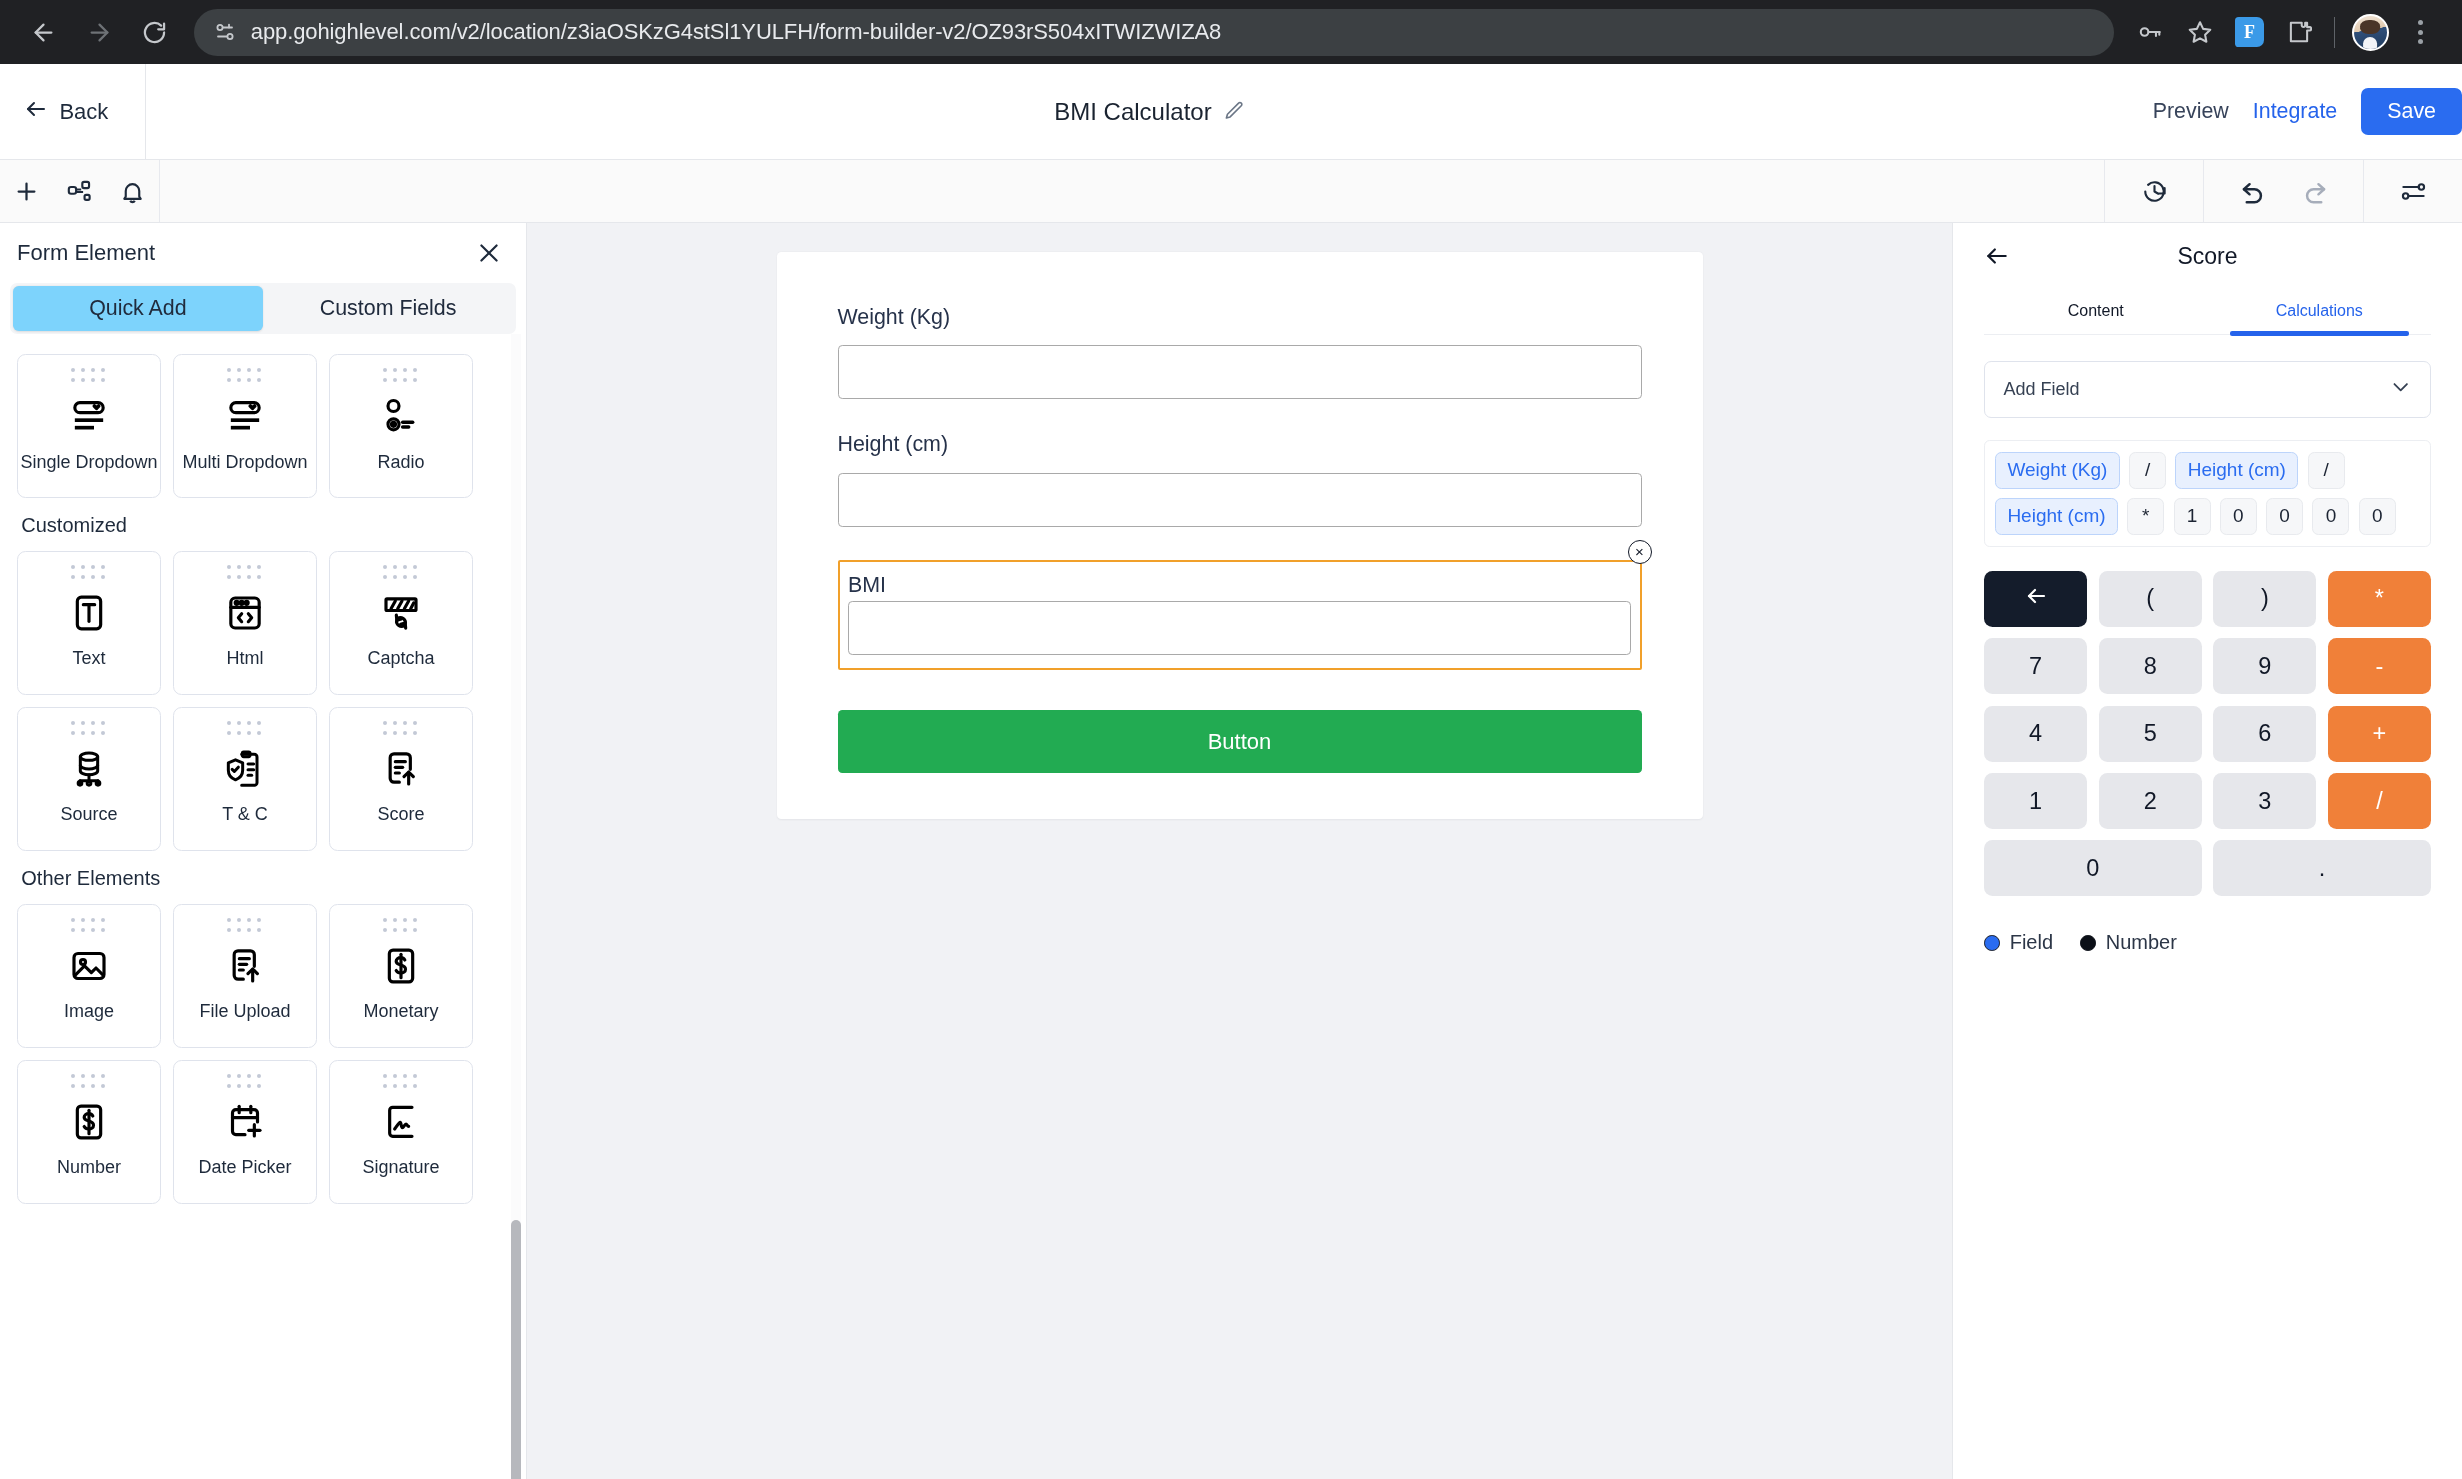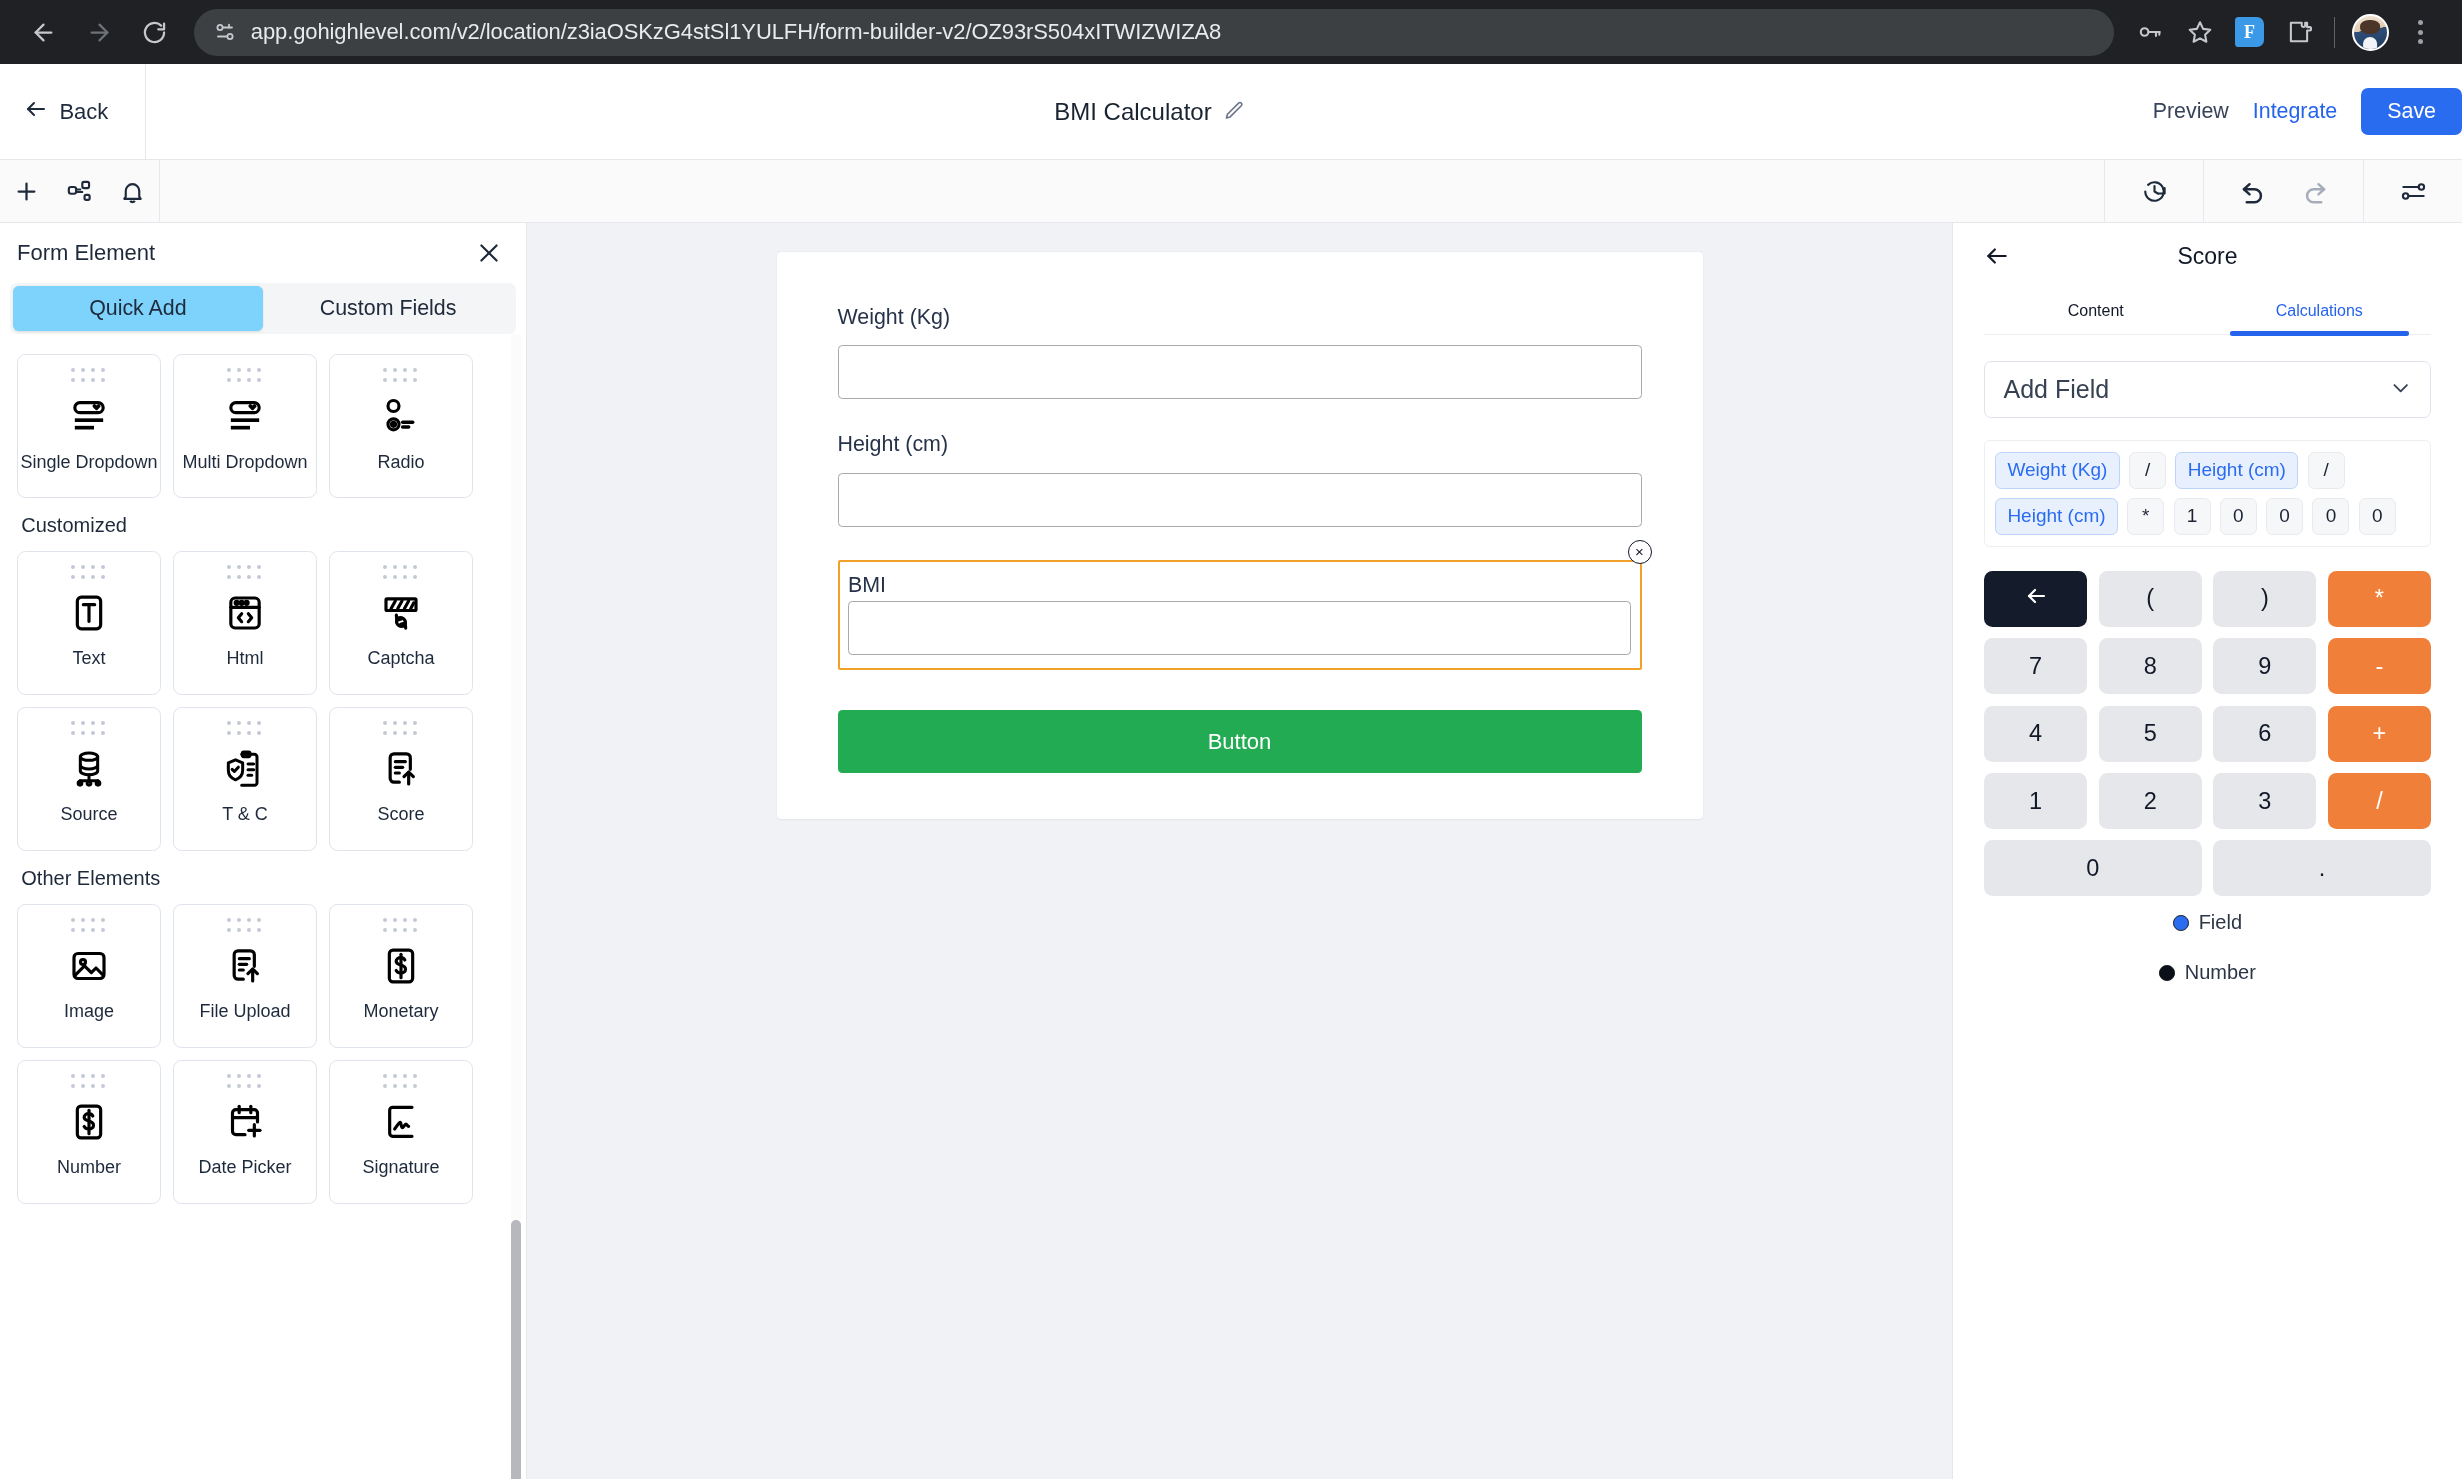--- a/index.html
+++ b/index.html
@@ -347,21 +347,21 @@
   }
   .add-field {
     margin-top: 26px;
     height: 57px;
     border: 0.7px solid #dfe3ec;
     border-radius: 7.1px;
     display: flex;
     align-items: center;
     justify-content: space-between;
     padding: 0 18.5px;
-    font-size: 25px;
+    font-size: 18px;
     color: #364153;
   }
   .add-field svg { width: 21.4px; height: 21.4px; }
   .formula-box {
     margin-top: 21.4px;
     border: 0.7px solid #eceef2;
     border-radius: 5.7px;
     padding: 11.4px 10px;
     display: flex;
     flex-wrap: wrap;
@@ -400,25 +400,24 @@
     background: #e6e7eb;
     color: #111827;
     font-size: 23.5px;
     display: flex; align-items: center; justify-content: center;
   }
   .key.dark { background: #141c2b; color: #ffffff; }
   .key.dark svg { width: 24px; height: 24px; }
   .key.orange { background: #f08039; color: #ffffff; }
   .key.wide { grid-column: span 2; }
   .radio-row {
-    margin-top: 15px;
+    margin-top: 35px;
     display: flex;
     align-items: center;
     gap: 27px;
-    flex-direction: column;
   }
   .radio-item { display: flex; align-items: center; gap: 10px; }
   .radio-dot {
     width: 15.7px; height: 15.7px; border-radius: 50%;
     background: #2a6cf0;
     border: 1.4px solid #1a1f2b;
   }
   .radio-dot.dark { background: #0b0f17; border-color: #0b0f17; }
   .radio-label { font-size: 20px; color: #2c3647; }
 </style>

